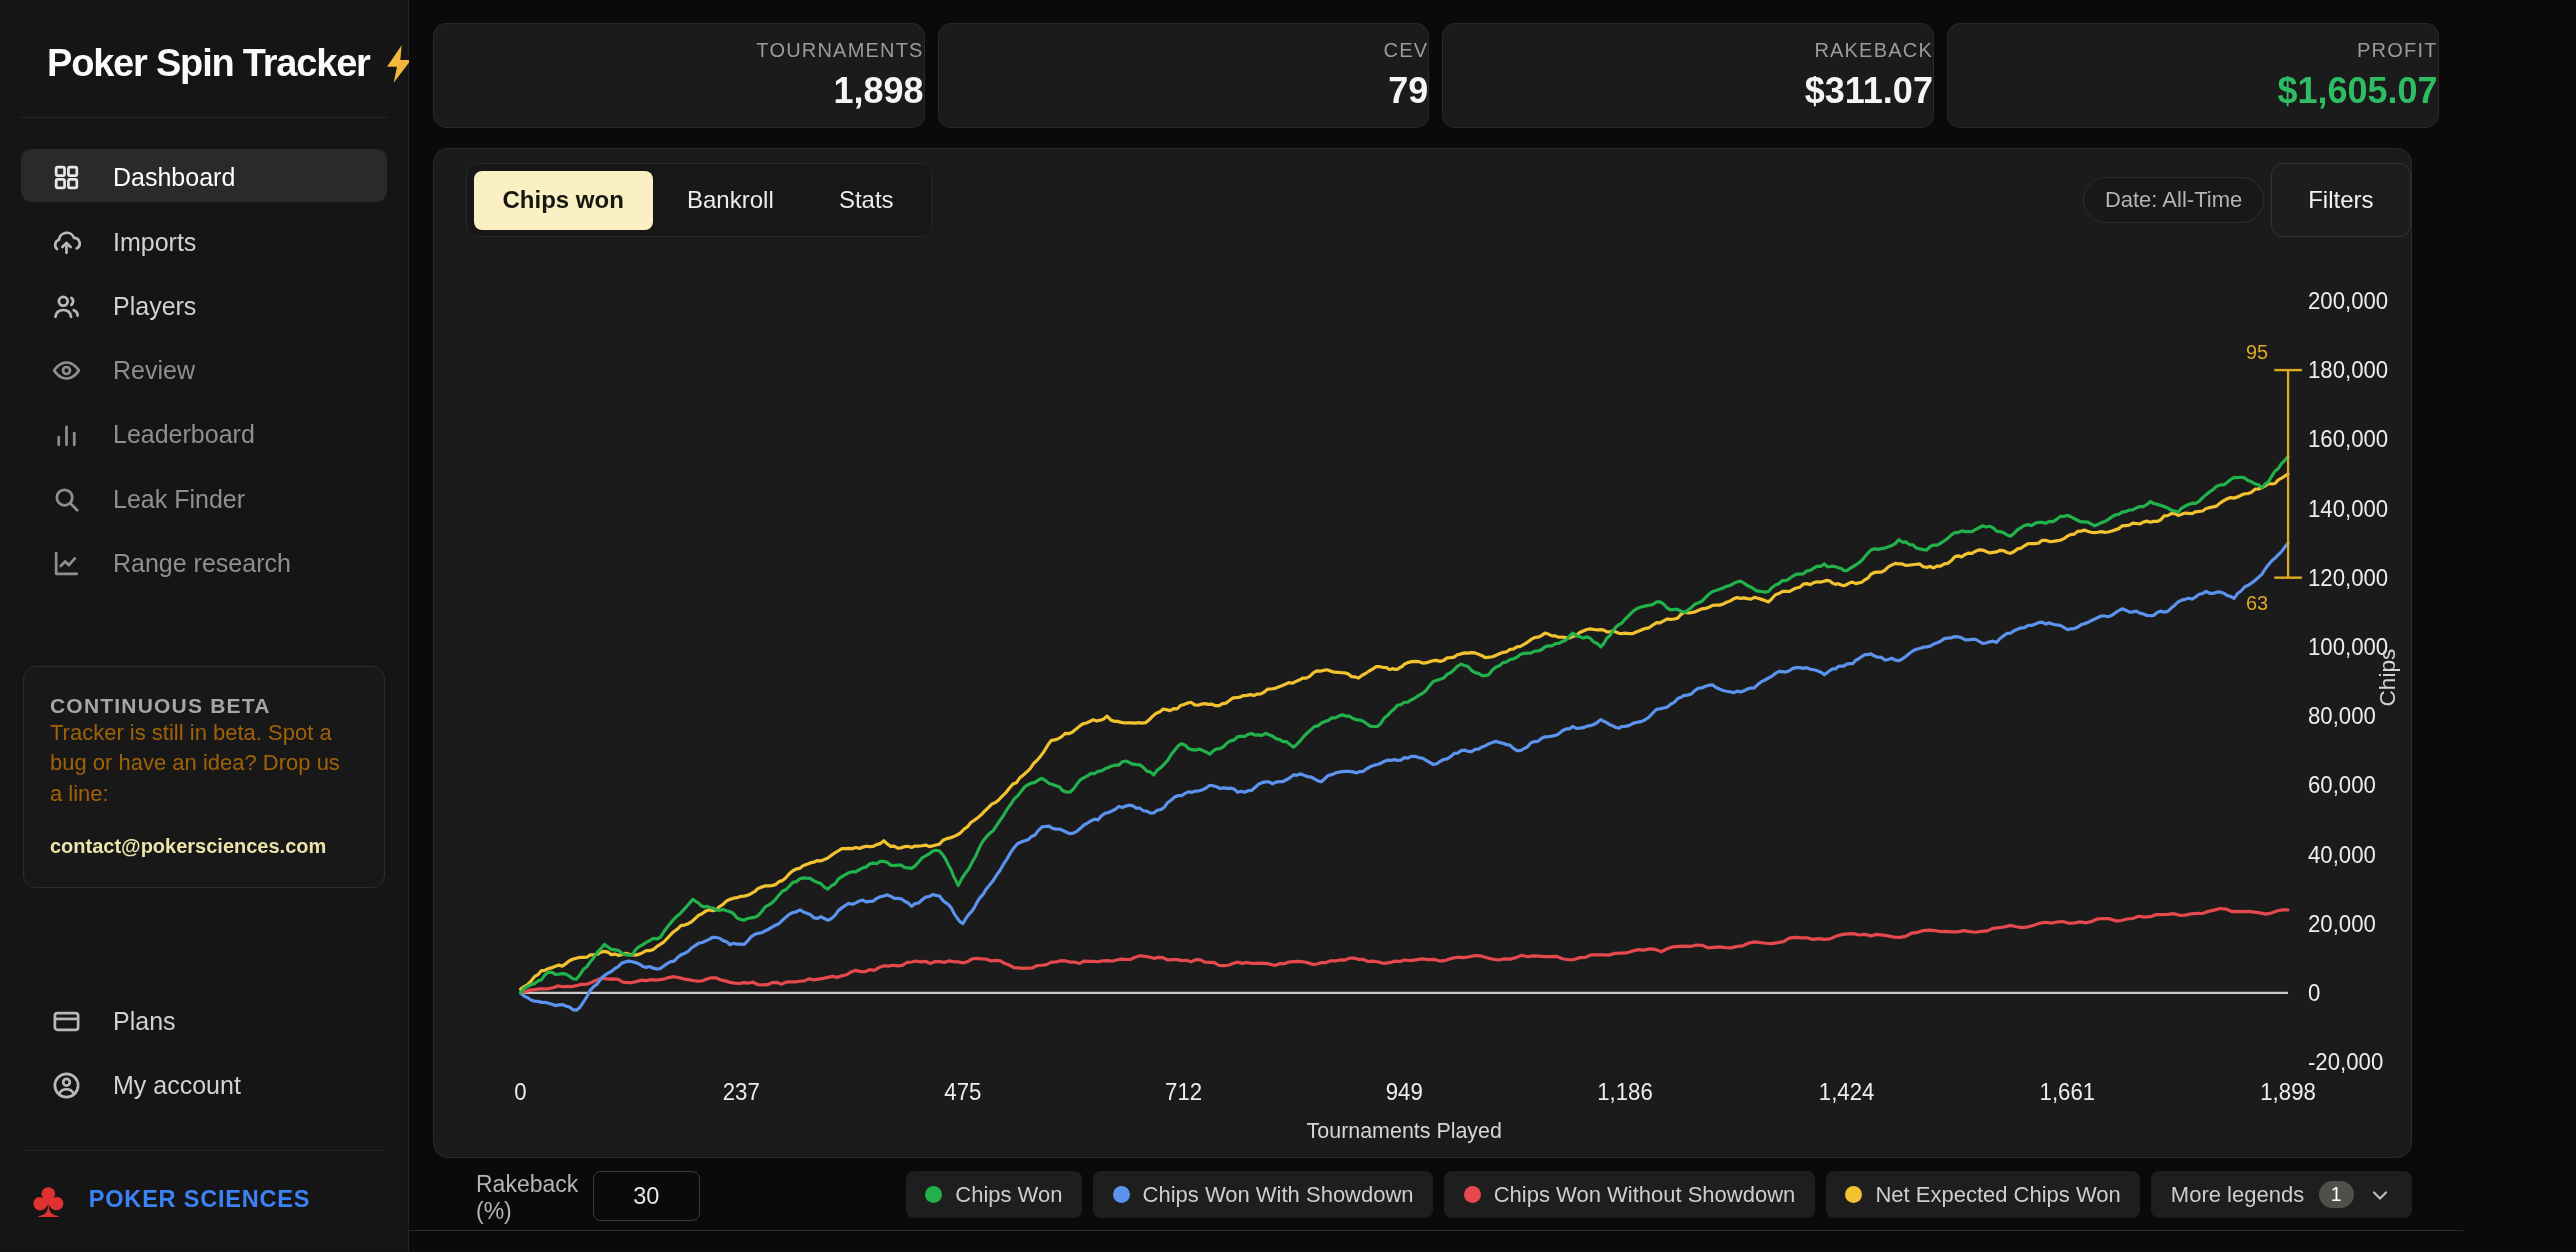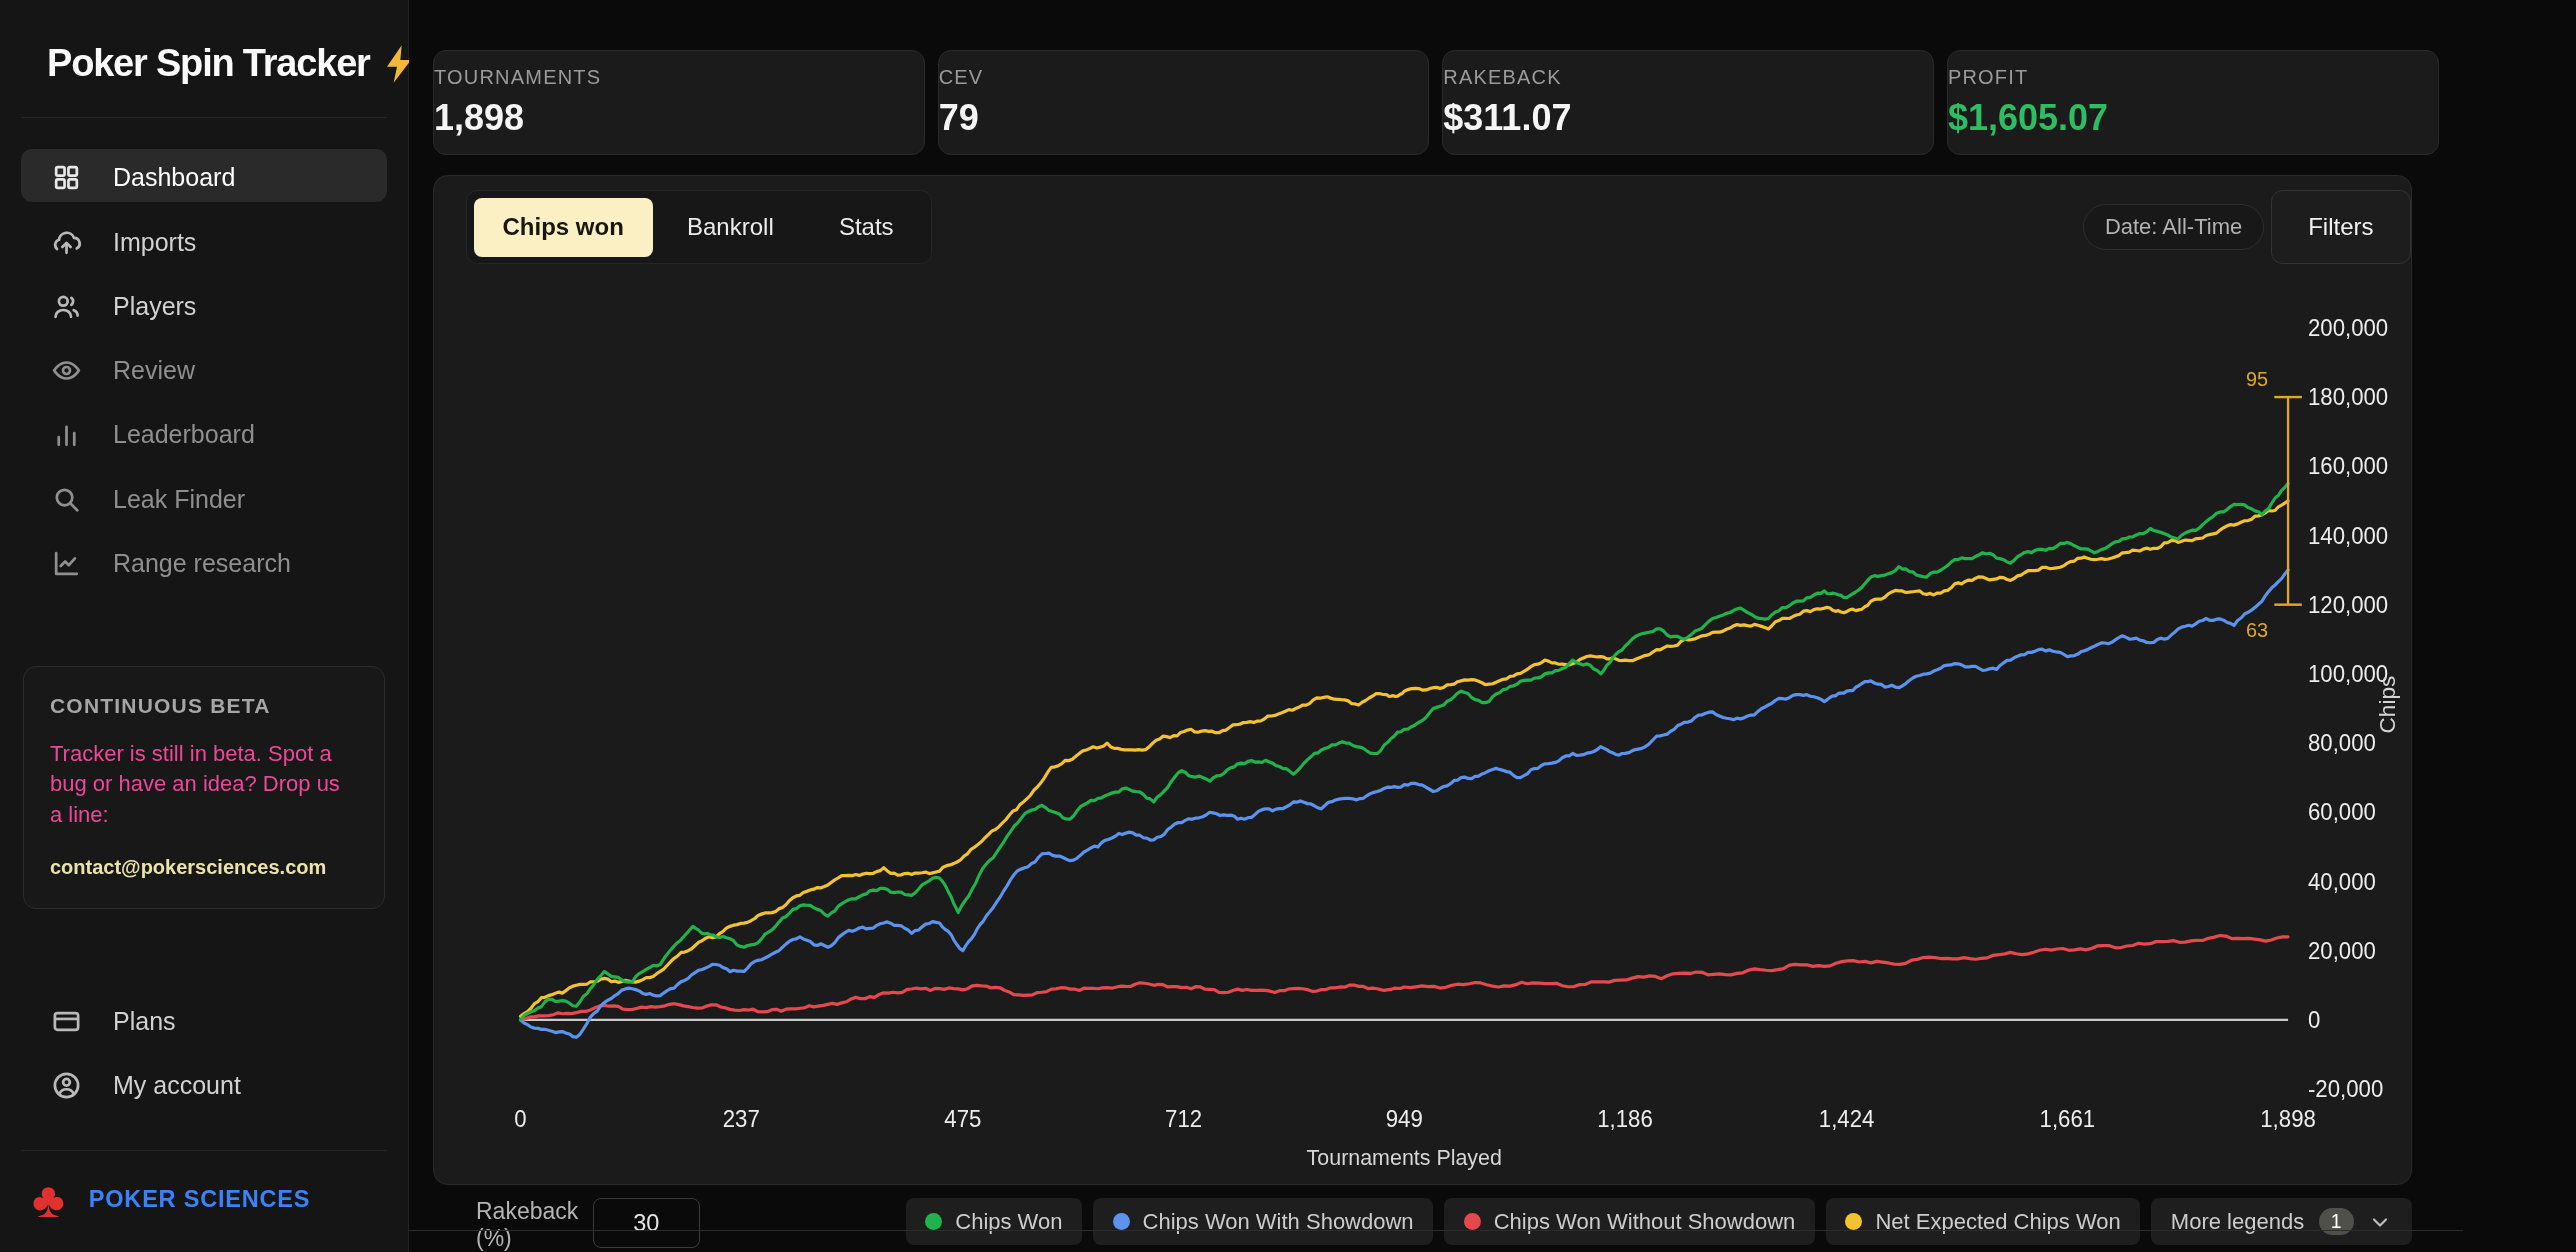--- a/index.html
+++ b/index.html
@@ -14,32 +14,32 @@
   .side-divider { height:0.8px; background:#262626; margin:0 21px; }
   .nav { padding:31px 21px 0 21px; display:flex; flex-direction:column; gap:11.3px; }
   .nav-item { display:flex; align-items:center; gap:31px; padding:13px 18px 8px 29px; border-radius:11.3px; font-size:25px; color:#8f8f8f; cursor:pointer; }
   .nav-item .nicon { width:32px; height:32px; display:flex; align-items:center; justify-content:center; color:#8f8f8f; }
   .nav-item.active { background:#2a2a2a; color:#ffffff; }
   .nav-item.active .nicon { color:#e8e8e8; }
   .nav-item.bright { color:#d2d2d2; }
   .nav-item.bright .nicon { color:#b9b9b9; }
   .beta-box { margin:78px 23px 0 23px; border:0.8px solid #2c2c2c; background:#181818; border-radius:13px; padding:27.5px 26px 29px 26px; }
   .beta-title { color:#a6a6a6; font-size:21px; font-weight:bold; letter-spacing:1.2px; }
-  .beta-body { color:#ec4899; font-size:22px; line-height:1.38; margin-top:21px; }
+  .beta-body { color:#a16207; font-size:22px; line-height:1.38; }
   .beta-email { display:inline-block; color:#ece3ab; font-size:20px; font-weight:bold; margin-top:26px; text-decoration:none; }
   .side-bottom { margin-top:auto; padding:0 21px 0 21px; display:flex; flex-direction:column; gap:11.3px; }
   .side-foot-divider { height:0.8px; background:#242424; margin-top:29px; }
   .brand-row { display:flex; align-items:center; gap:24px; padding:24px 21px 27.5px 32px; }
   .club-icon { color:#e03131; font-size:50px; line-height:1; }
   .brand-text { color:#3b82f6; font-size:23.5px; font-weight:bold; letter-spacing:0.8px; }
 
   
   .main { flex:1; height:100%; position:relative; background:#0a0a0a; }
   .stats-row { display:flex; gap:13px; margin:23px 24px 0 24px; }
-  .stat-card { flex:1; height:105px; background:#1b1b1b; border:0.8px solid #2a2a2a; border-radius:13px; display:flex; flex-direction:column; align-items:flex-start; justify-content:center; gap:8px;margin-top:27px; }
+  .stat-card { flex:1; height:105px; background:#1b1b1b; border:0.8px solid #2a2a2a; border-radius:13px; display:flex; flex-direction:column; align-items:flex-end; justify-content:center; gap:8px; }
   .stat-label { color:#9b9b9b; font-size:20px; letter-spacing:1.2px; }
   .stat-value { color:#f5f5f5; font-size:36px; font-weight:bold; }
   .stat-value.profit { color:#2ebd63; }
 
   .chart-card { margin:20px 51px 0 24px; height:1010px; background:#1b1b1b; border:0.8px solid #2a2a2a; border-radius:14.6px; display:flex; flex-direction:column; }
   .chart-header { display:flex; align-items:center; justify-content:space-between; padding:14.6px 0 0 32px; height:88px; }
   .tabs { display:flex; align-items:center; background:#171717; border:0.8px solid #262626; border-radius:11.3px; padding:6.5px; gap:3.2px; height:74px; }
   .tab { border:none; background:transparent; color:#ececec; font-size:24px; padding:0 31px; height:59px; border-radius:8px; cursor:pointer; font-family:inherit; }
   .tab.active { background:#fbf0c4; color:#17170f; font-weight:bold; padding:0 29px; }
   .header-right { display:flex; align-items:center; gap:7px; }

